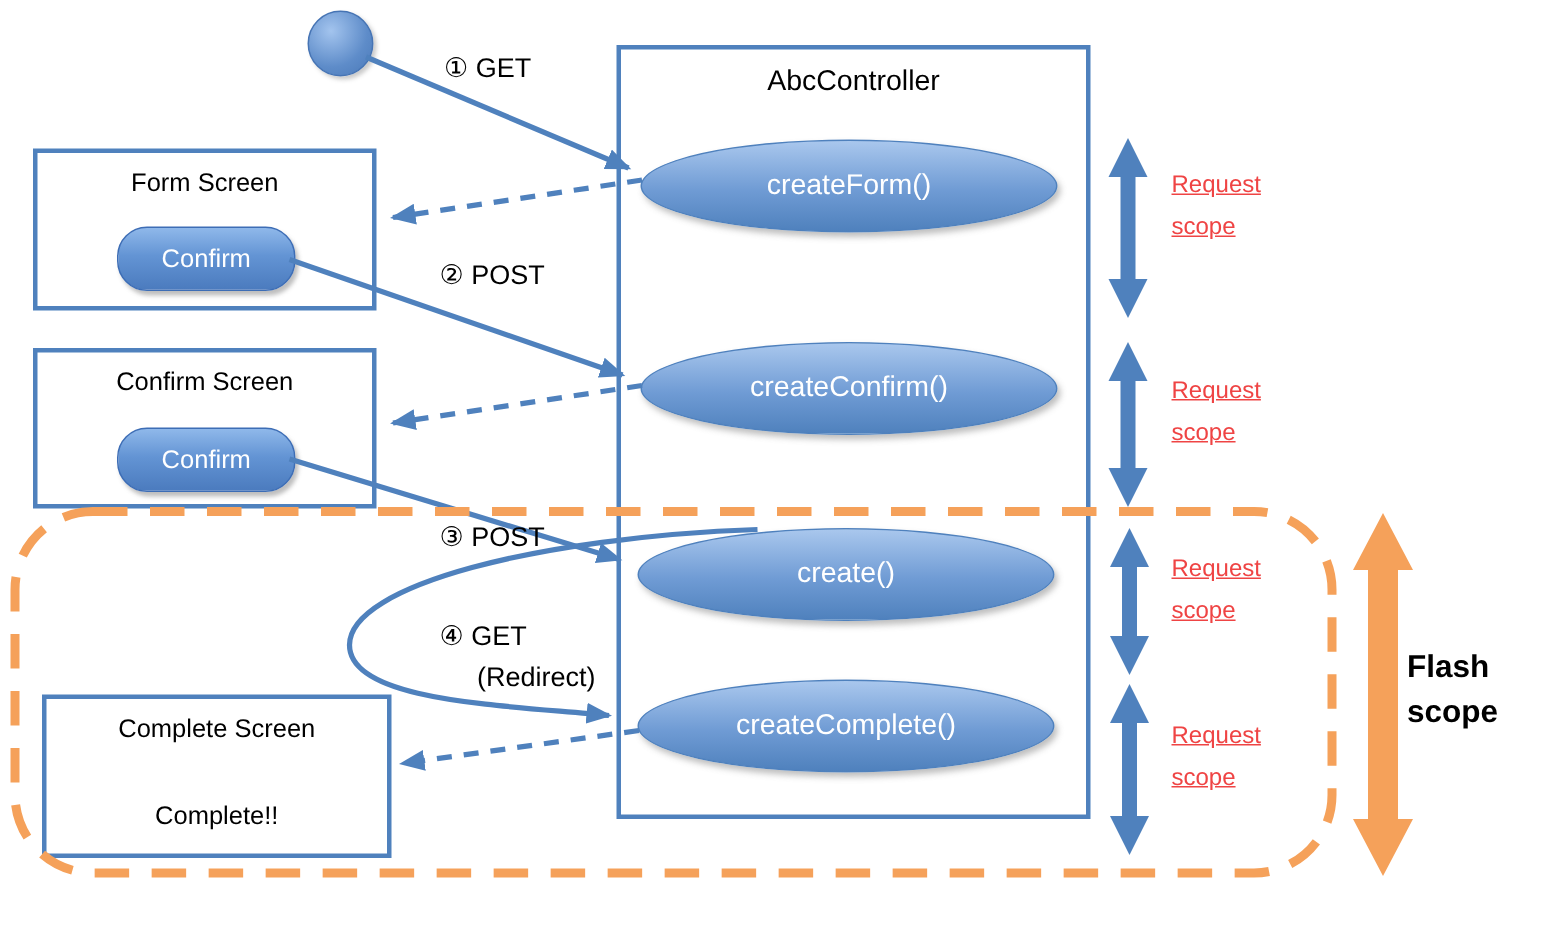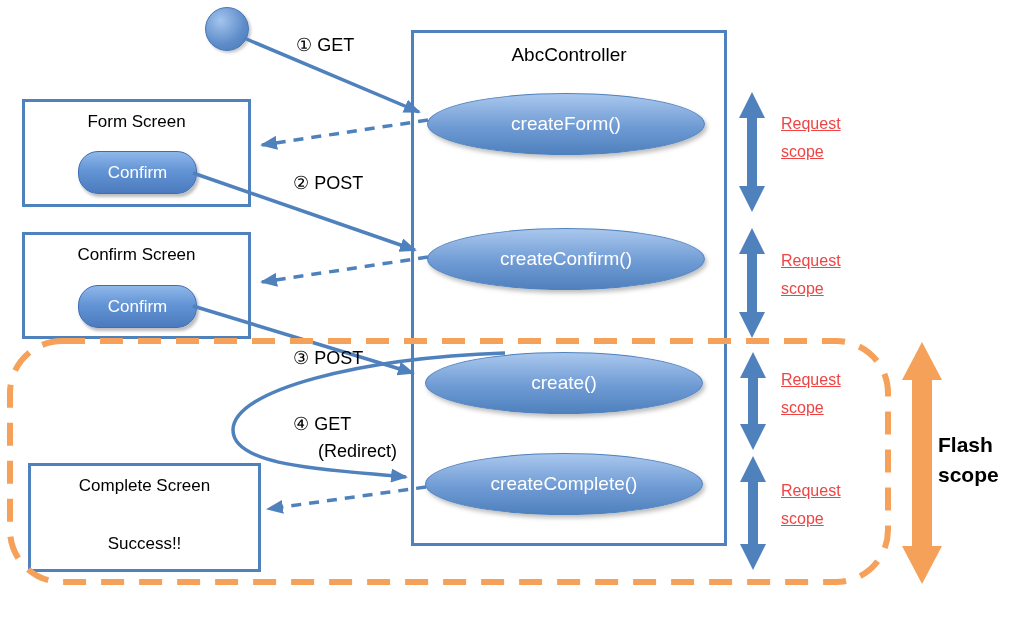--- a/index.html
+++ b/index.html
@@ -66,21 +66,21 @@
     <div class="btn" style="left:53px;top:49px;width:117px;height:41px;">Confirm</div>
   </div>
 
   <div class="screen-box" style="left:22px;top:232px;width:223px;height:101px;">
     <div class="box-title">Confirm Screen</div>
     <div class="btn" style="left:53px;top:50px;width:117px;height:41px;">Confirm</div>
   </div>
 
   <div class="screen-box" style="left:28px;top:463px;width:227px;height:103px;">
     <div class="box-title">Complete Screen</div>
-    <div class="box-msg">Success!!</div>
+    <div class="box-msg">Complete!!</div>
   </div>
 
   <div class="step-label" style="left:296px;top:34px;">① GET</div>
   <div class="step-label" style="left:293px;top:172px;">② POST</div>
   <div class="step-label" style="left:293px;top:311px;margin-top:36px;">③ POST</div>
   <div class="step-label" style="left:293px;top:413px;">④ GET</div>
   <div class="step-label" style="left:318px;top:441px;">(Redirect)</div>
 
   <div class="scope-label" style="left:781px;top:110px;">Request scope</div>
   <div class="scope-label" style="left:781px;top:247px;">Request scope</div>

